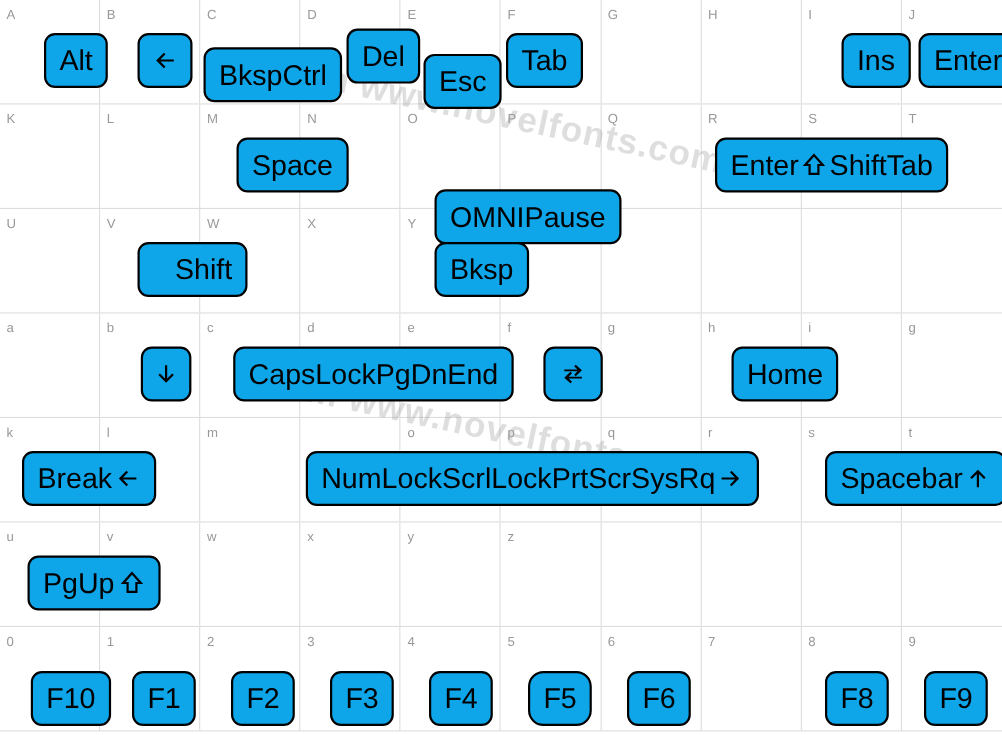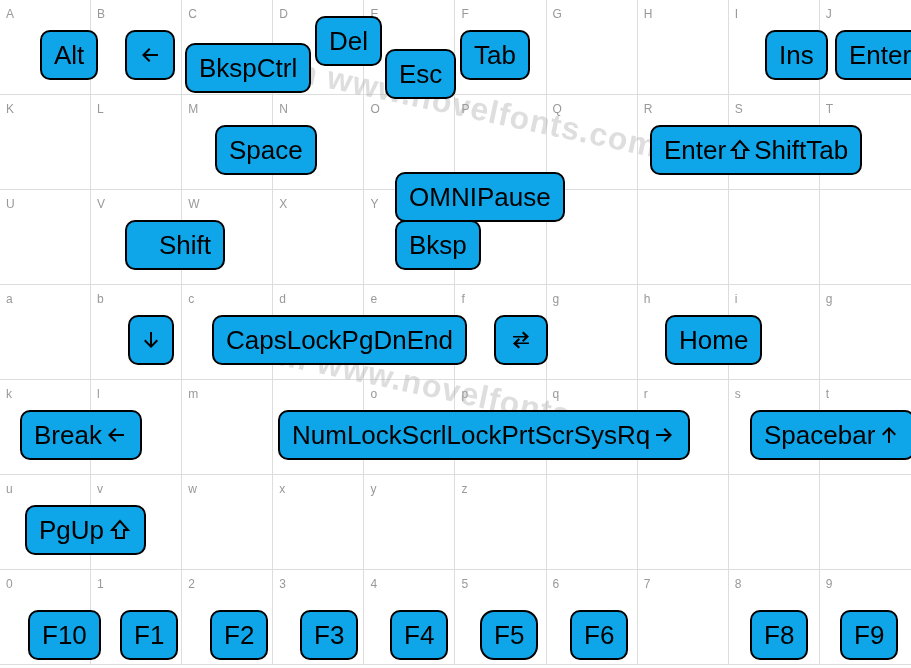--- a/index.html
+++ b/index.html
@@ -168,21 +168,21 @@
       <span>Alt</span>
     </div>
   <div class="key" style="top:30px; left:125px; width:50px; padding:0;">
     <svg class="icon-svg" viewBox="0 0 24 24">
         <path d="M20 11H7.83l4.58-4.59L11 5l-7 7 7 7 1.41-1.41L7.83 13H20z" fill="#000"></path>
       </svg>
   </div>
   <div class="key" style="top:30px; left:185px;margin-top:13px;">
       <span>BkspCtrl</span>
     </div>
-  <div class="key" style="top:16px; left:315px;">
+  <div class="key" style="top:26px; left:315px;">
       <span>Del</span>
     </div>
   <div class="key" style="top:30px; left:385px;margin-top:19px;">
       <span>Esc</span>
     </div>
   <div class="key" style="top:30px; left:460px;">
       <span>Tab</span>
     </div>
   <div class="key" style="top:30px; left:765px;">
       <span>Ins</span>

